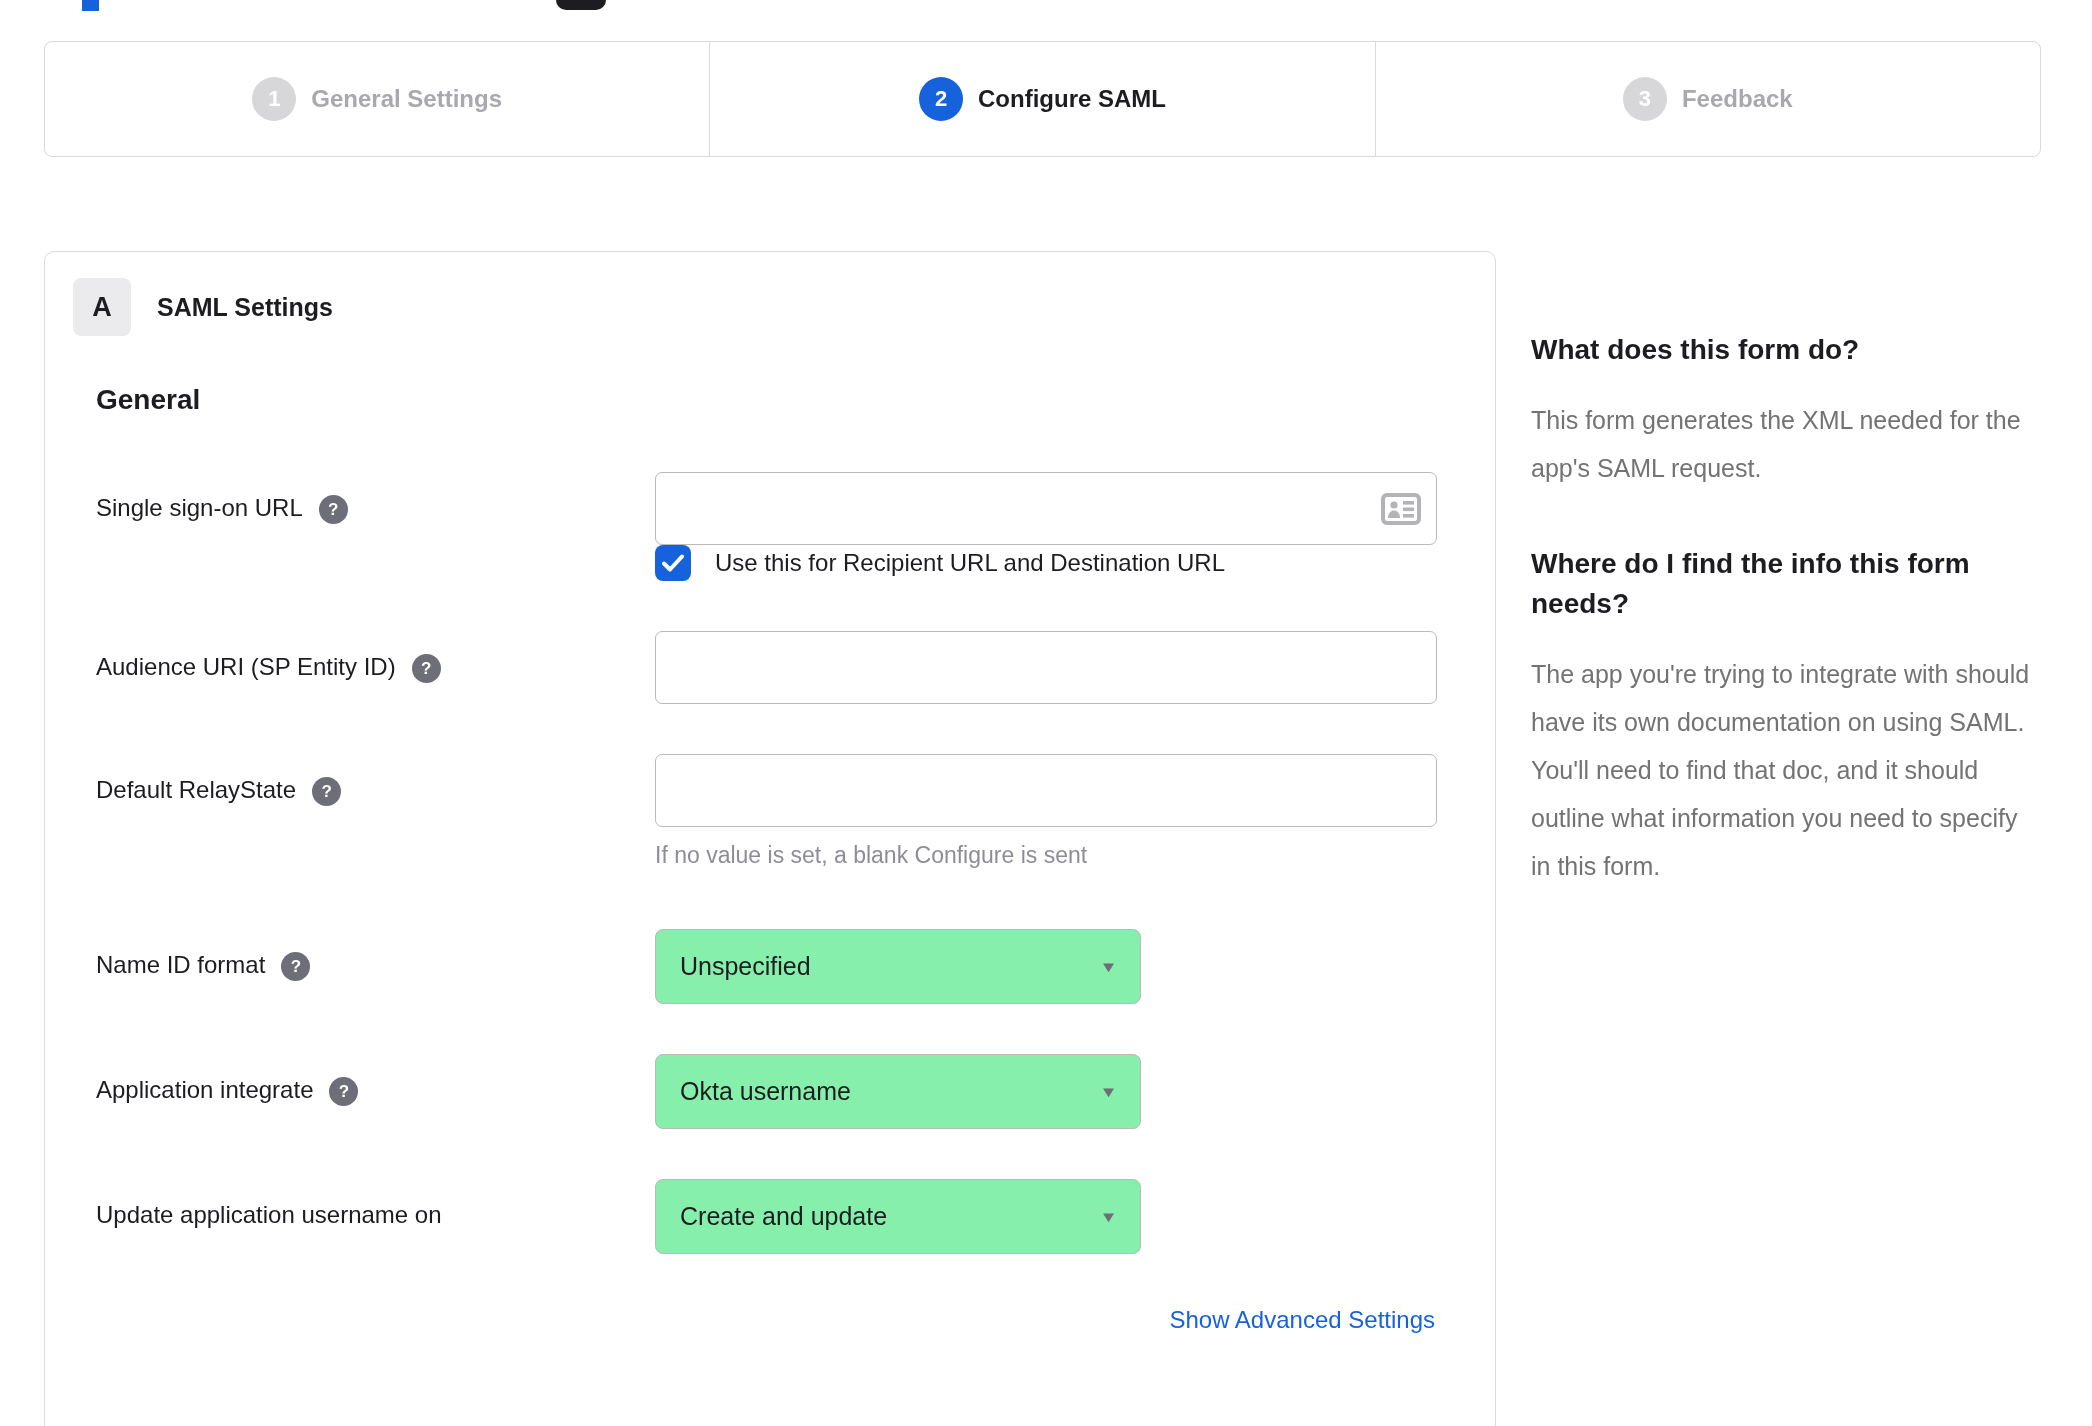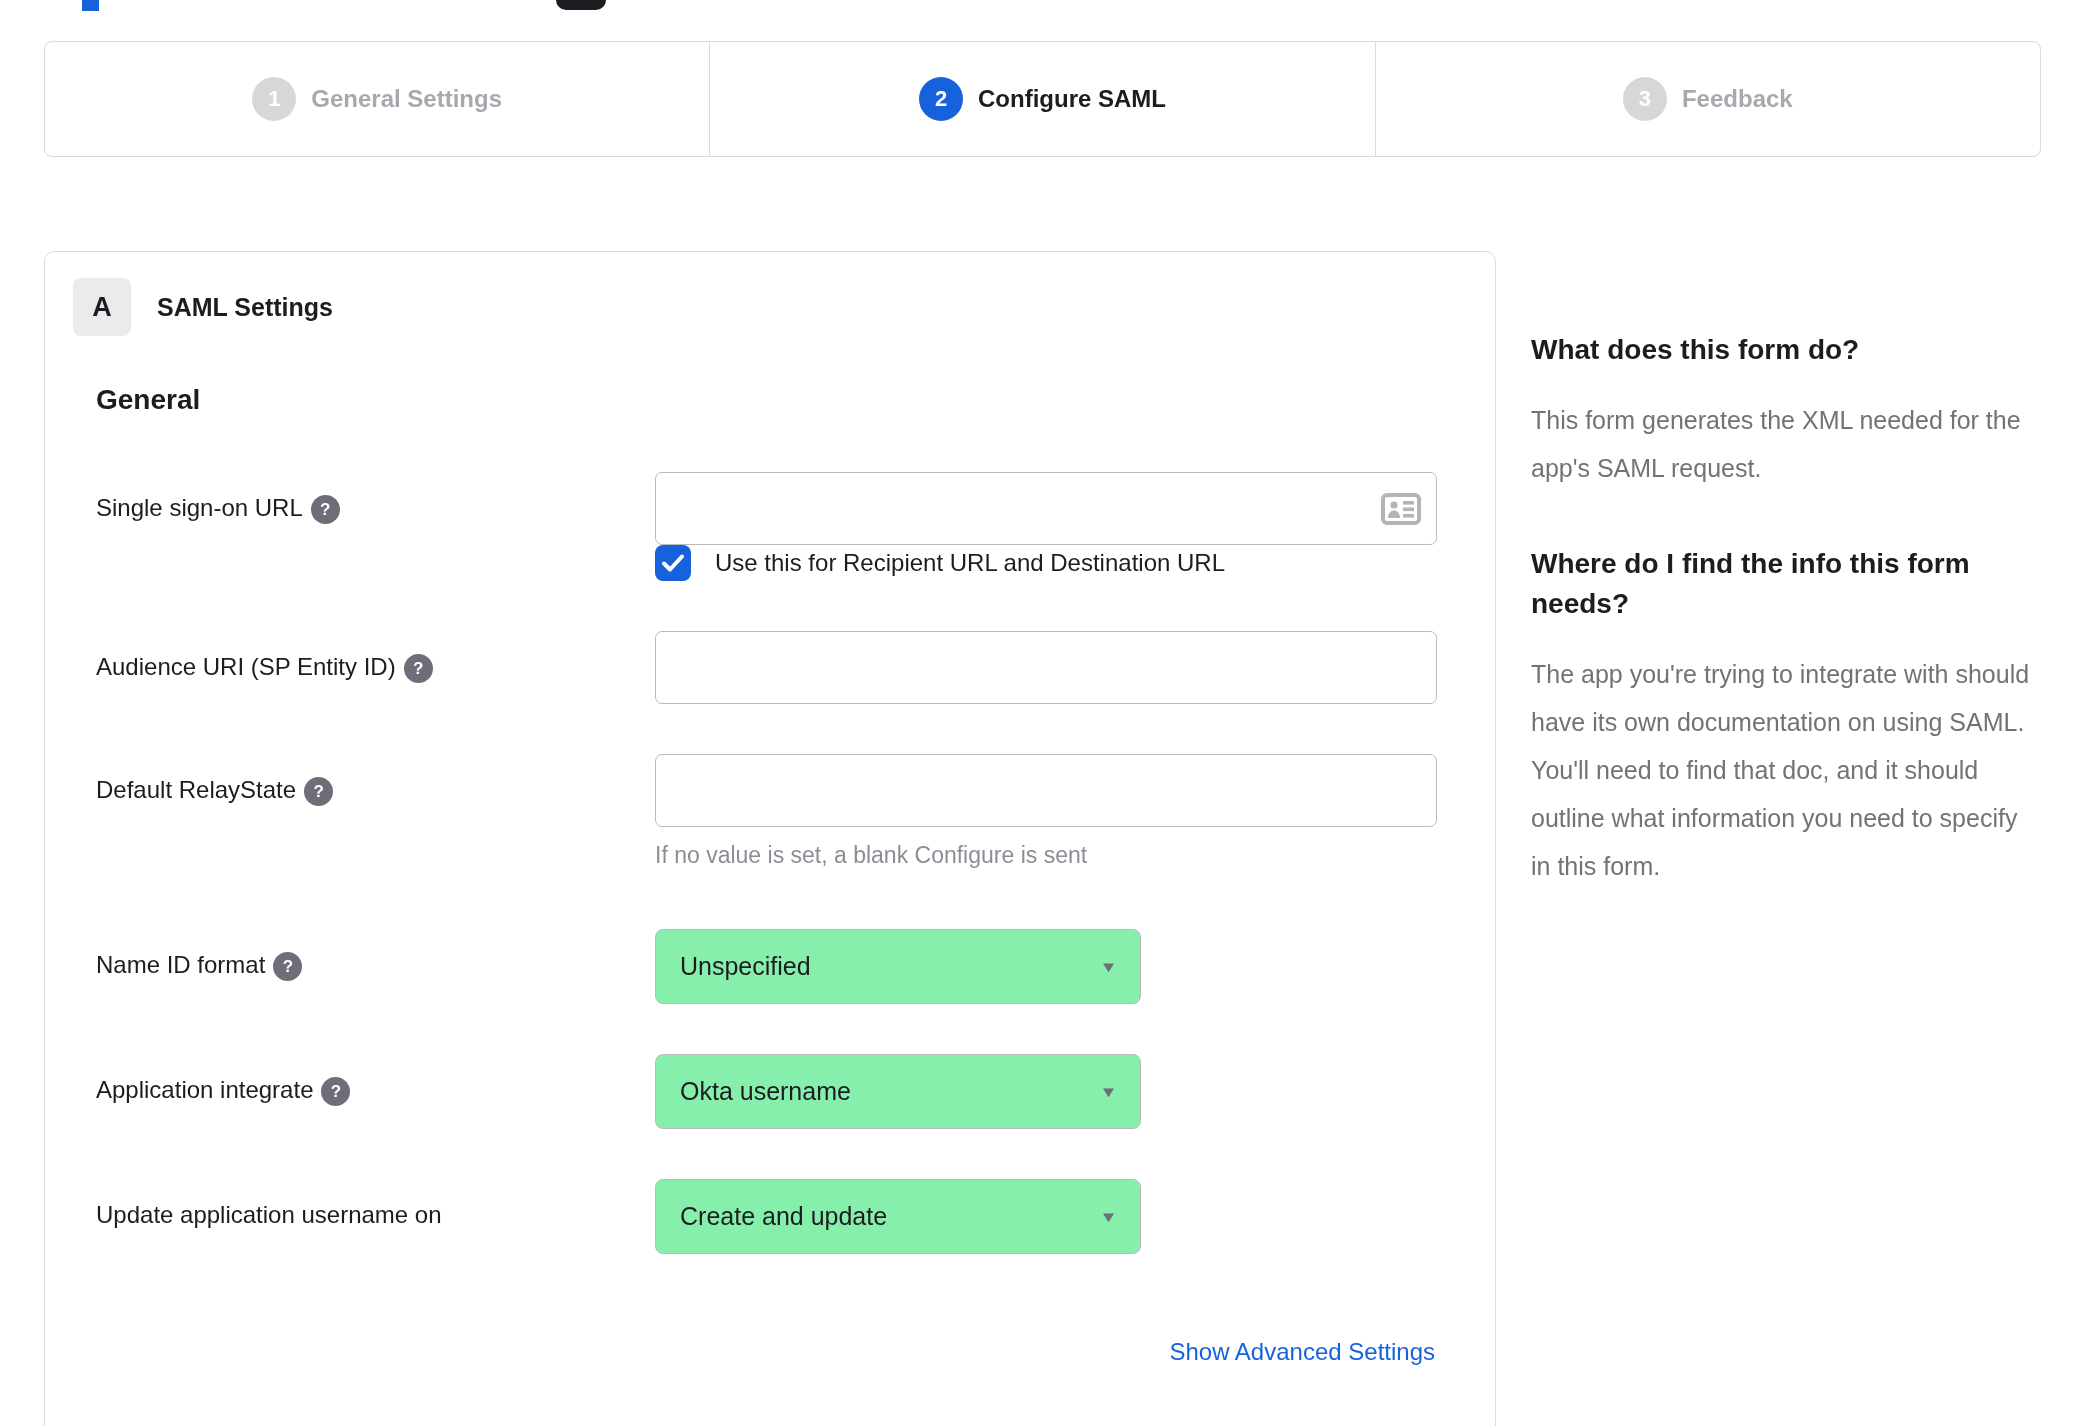--- a/index.html
+++ b/index.html
@@ -48,21 +48,21 @@
   }
   .section-title { font-size:25px; font-weight:bold; }
 
   .group-title { margin-top:48px; font-size:28px; font-weight:bold; }
 
   .form { margin-top:56px; }
   .form-row { display:grid; grid-template-columns:559px auto; margin-bottom:50px; }
   .form-row.extra-gap { margin-bottom:60px; }
   .field-label {
     padding-top:22px; font-size:24px; color:#1d1d21;
-    display:flex; align-items:flex-start; gap:8px;
+    display:flex; align-items:flex-start; gap:16px;
   }
   .help-icon {
     width:29px; height:29px; border-radius:50%; background:#6e6e78; color:#fff;
     display:inline-flex; align-items:center; justify-content:center;
     font-size:17px; font-weight:bold; margin-top:1px; flex:0 0 auto;
   }
 
   .input-wrap { position:relative; width:782px; }
   .text-input {
     width:782px; height:73px; border:1px solid #b9b9be; border-radius:7px;
@@ -82,21 +82,21 @@
   .helper-text { margin-top:14px; font-size:23px; color:#8d8d96; line-height:28px; }
 
   .select-box {
     width:486px; height:75px; border:1px solid #b9b9be; border-radius:8px; background:#86efac;
     display:flex; align-items:center; justify-content:space-between;
     padding:0 24px; cursor:pointer;
   }
   .select-value { font-size:25px; color:#1d1d21; }
   .select-arrow { font-size:15px; color:#6e6e78; transform:scaleX(1.25); }
 
-  .advanced-row { margin-top:84px; text-align:right; }
+  .advanced-row { margin-top:52px; text-align:right; }
   .advanced-link { font-size:24px; font-weight:500; color:var(--accent,#1662dd); text-decoration:none; cursor:pointer; }
 
   
   .help-panel { position:absolute; left:1531px; top:330px; width:510px; }
   .help-heading { font-size:28px; font-weight:bold; line-height:40px; color:#1d1d21; }
   .help-body { margin-top:26px; font-size:25px; line-height:48px; color:#737373; }
   .help-section + .help-section { margin-top:52px; }
 </style>
 </head>
 <body>

